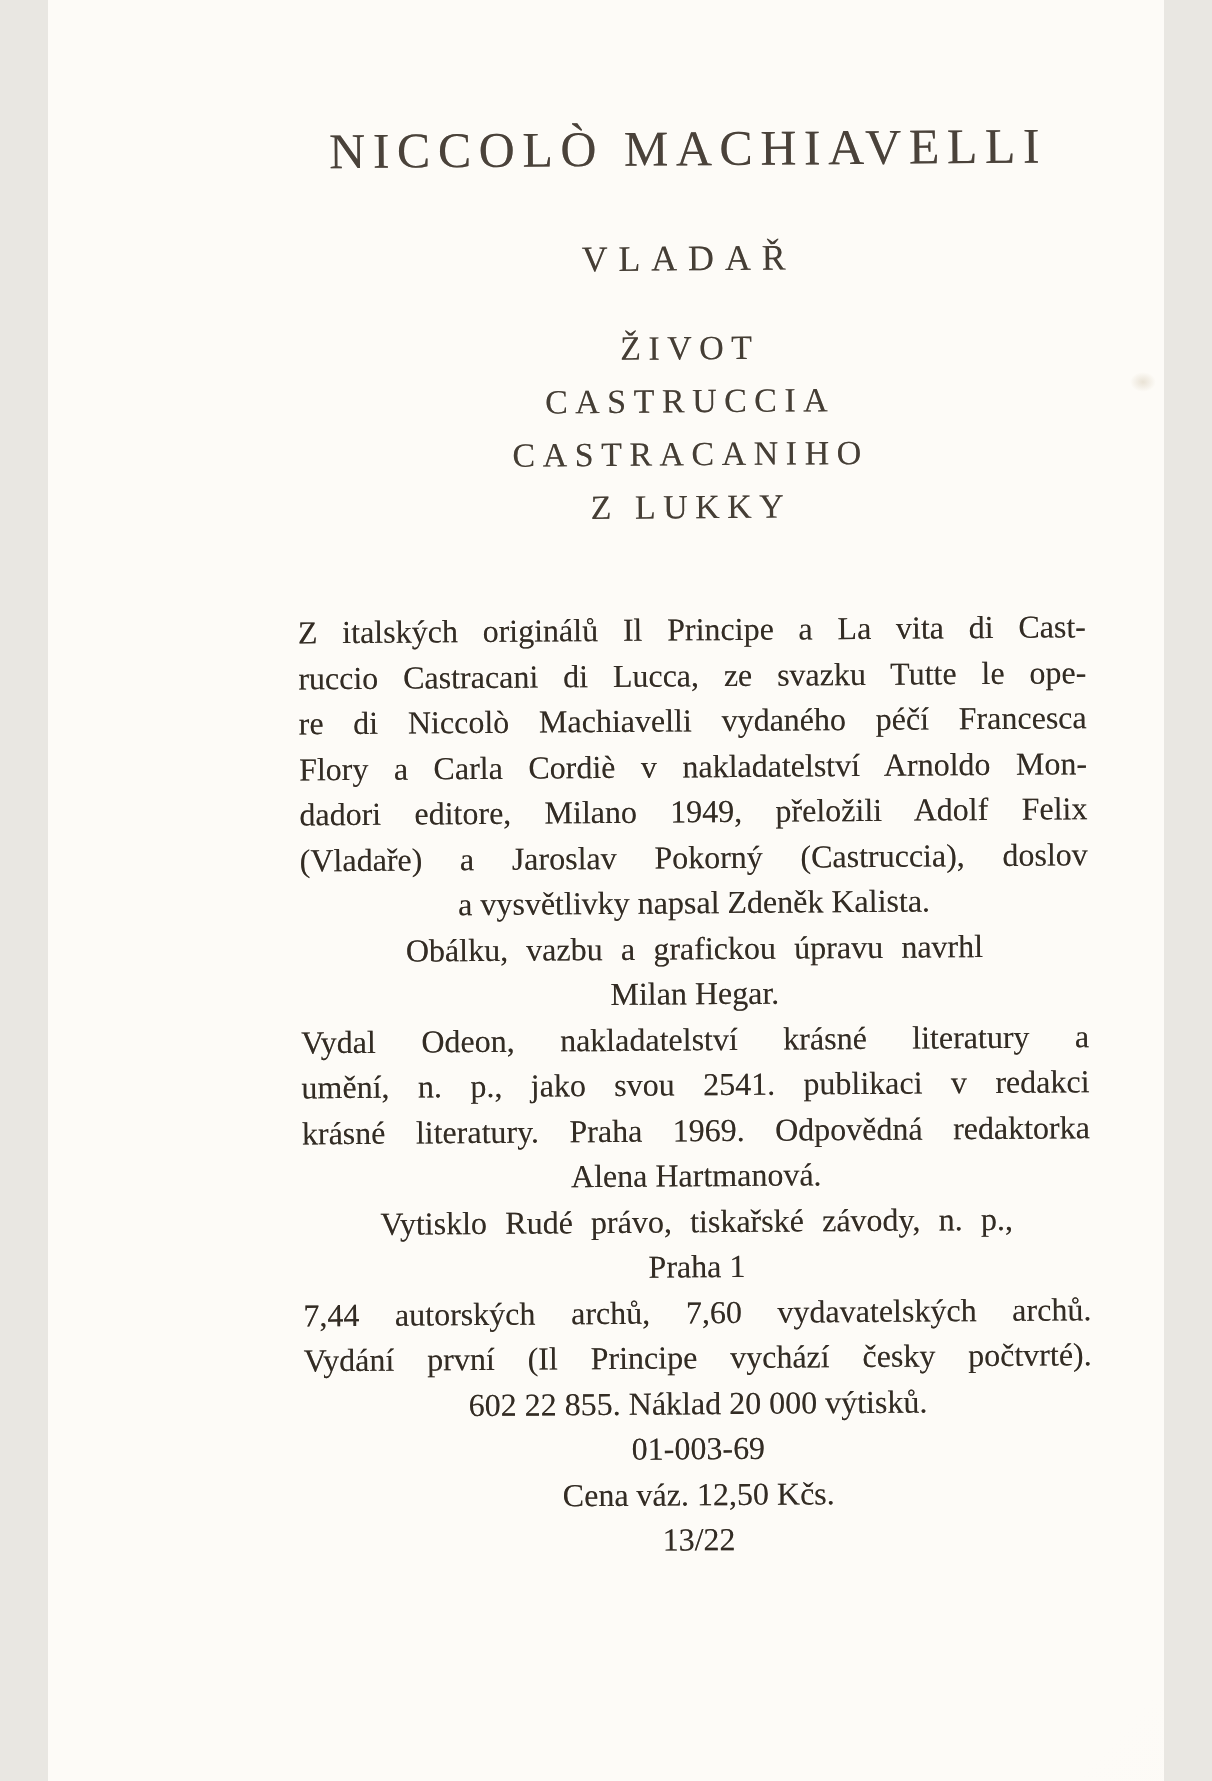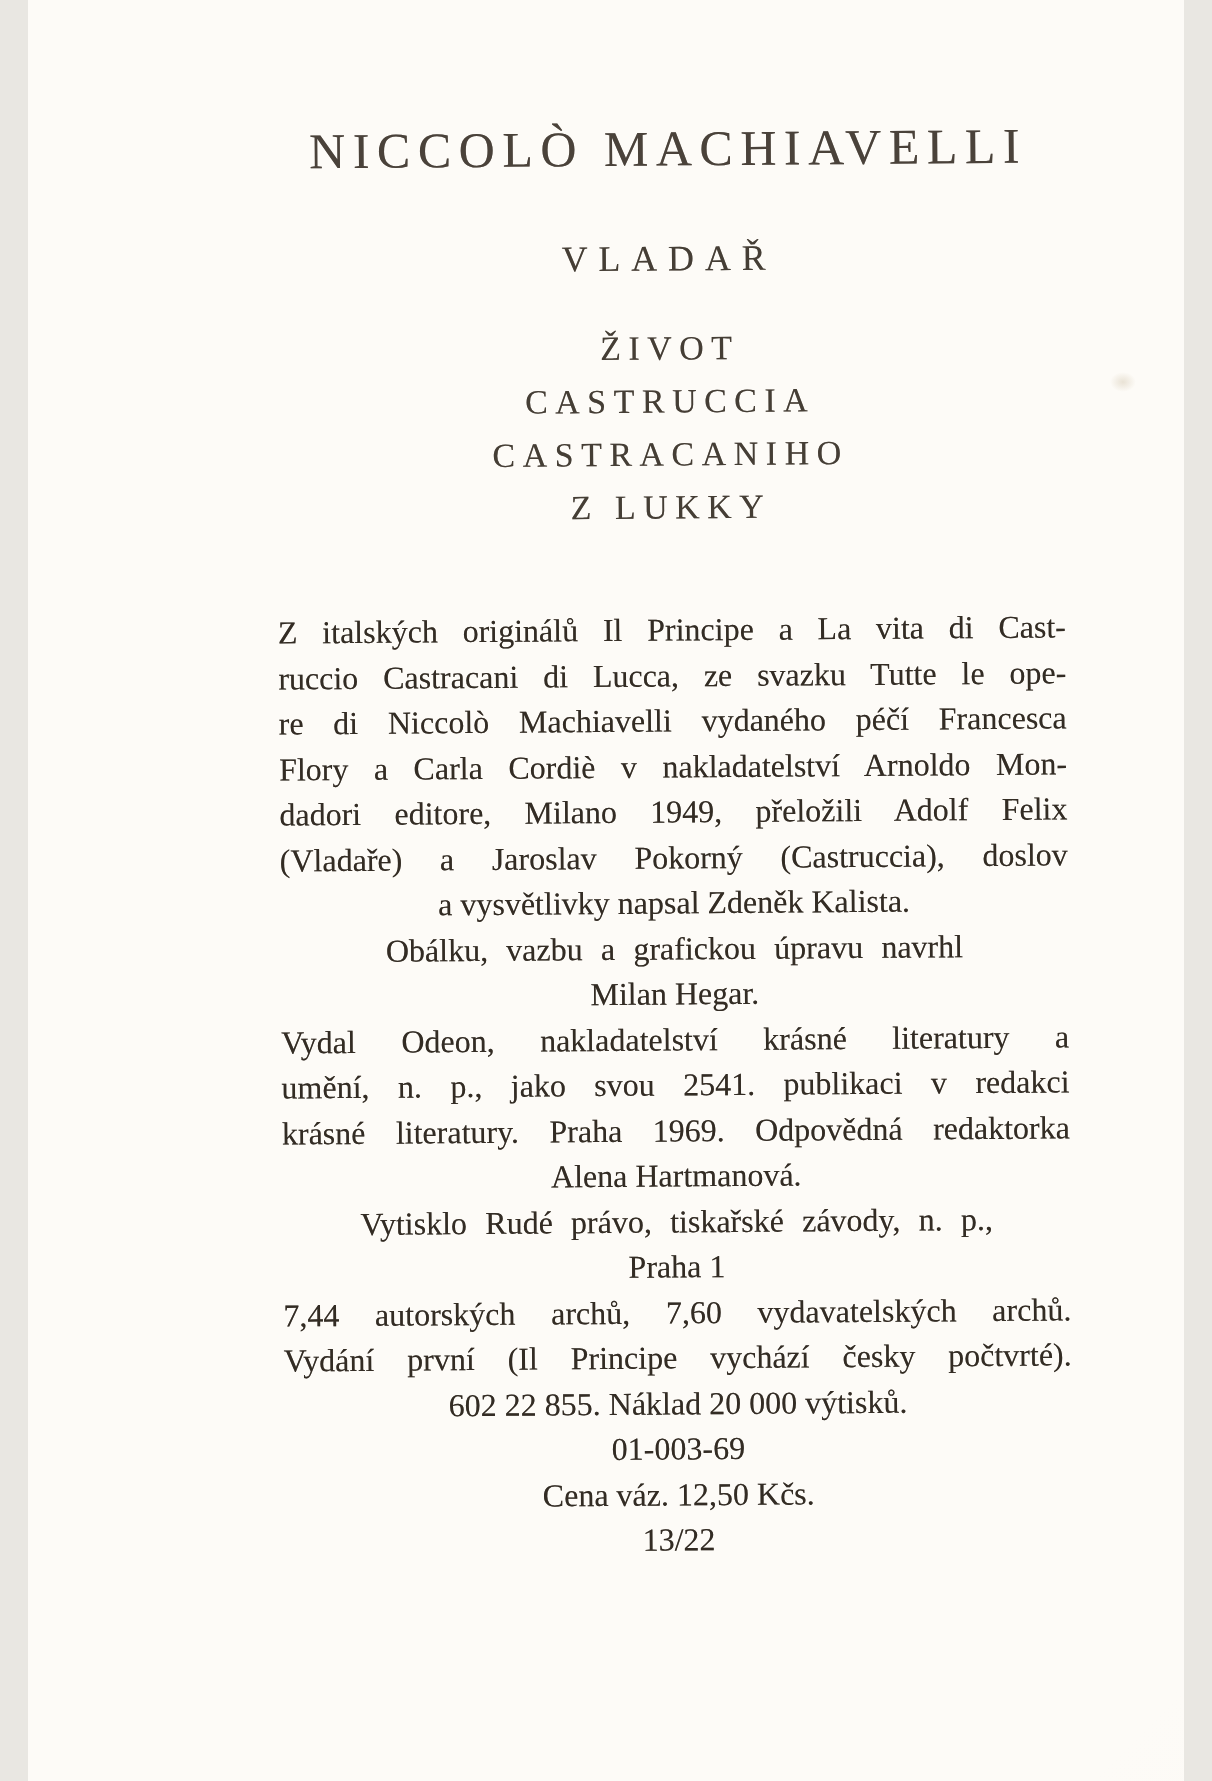--- a/index.html
+++ b/index.html
@@ -5,21 +5,20 @@
   html,body{margin:0;padding:0;background:#e9e7e2;}
   .page{
     position:relative;
     width:1116px;height:1781px;
     margin:0 auto;
     background:#fcfaf5;
     background-image:radial-gradient(ellipse 140% 120% at 45% 40%, #fdfbf7 60%, #faf7f0 100%);
     font-family:"Liberation Serif","DejaVu Serif",serif;
     color:#37302a;
     overflow:hidden;
-    padding-left:40px;
   }
   .content{position:absolute;inset:0;transform:rotate(-0.45deg);}
   .blk{position:absolute;left:252px;width:788px;}
   .author{
     top:121px;
     font-size:50px;line-height:57px;
     letter-spacing:0.15em;
     text-align:center;
     color:#4a423a;
     text-shadow:0 0 0.6px rgba(74,66,58,0.5);

